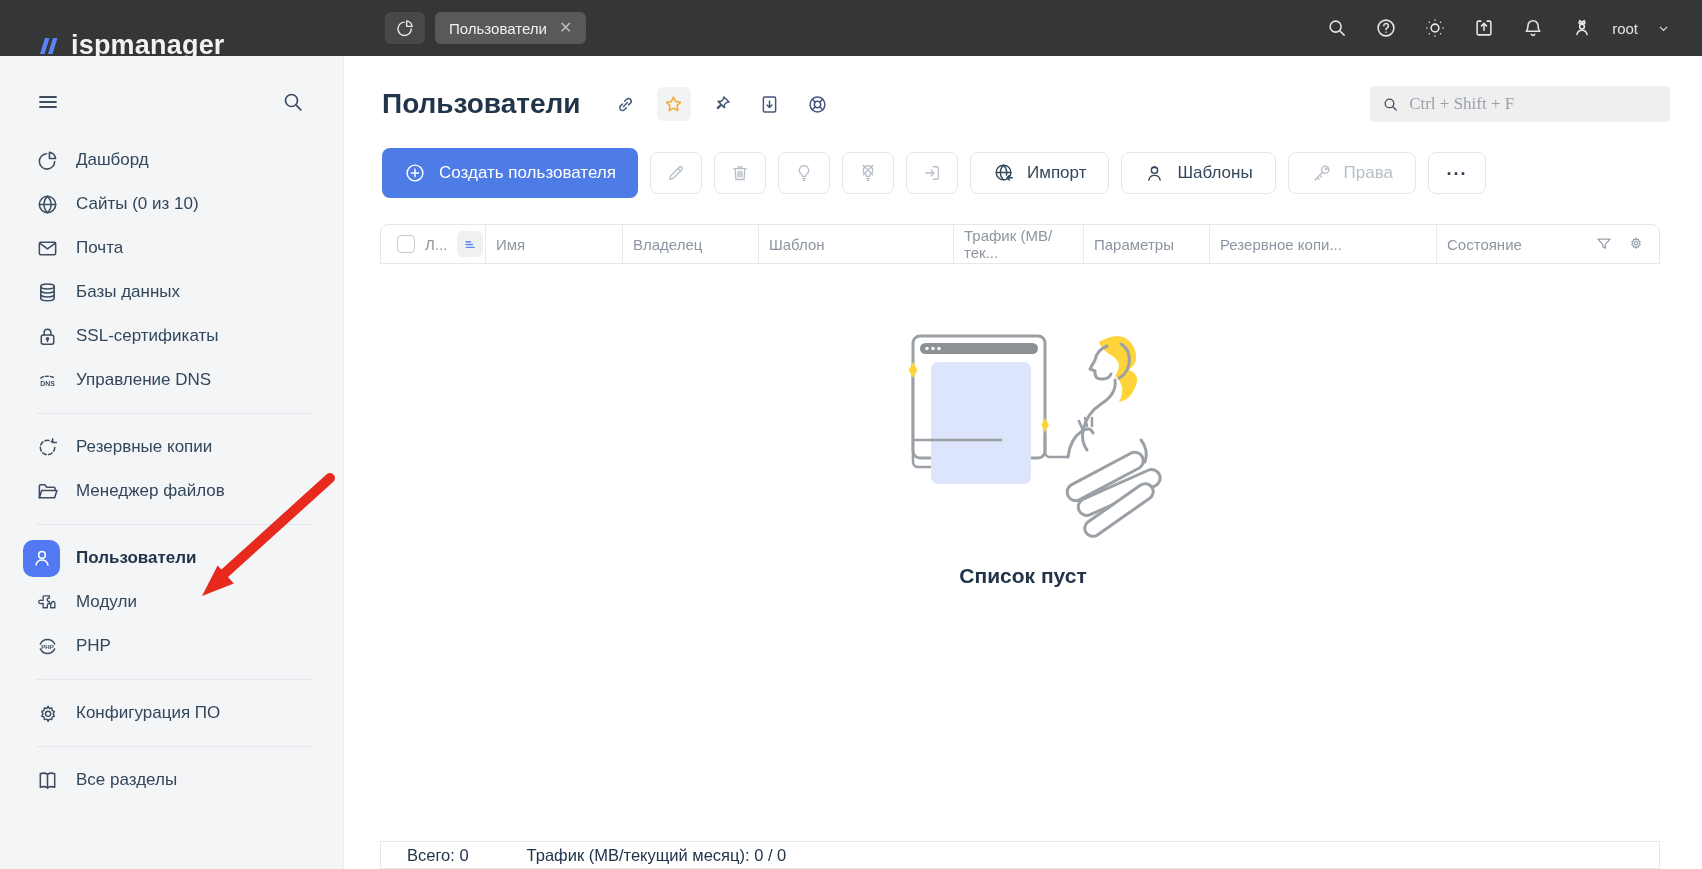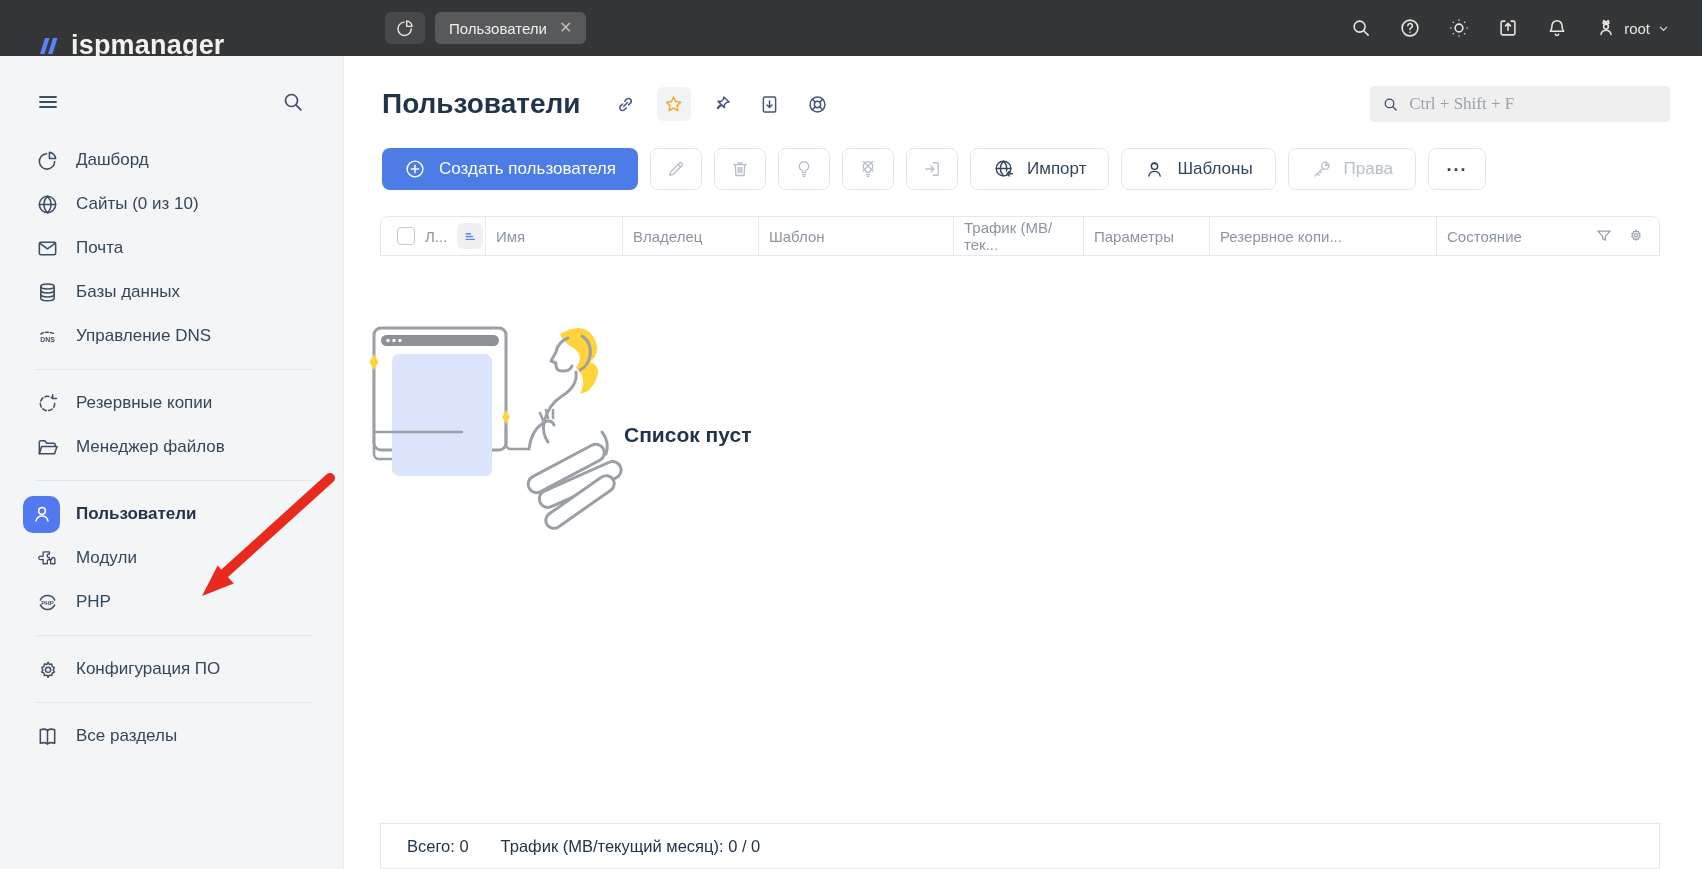--- a/index.html
+++ b/index.html
@@ -14,21 +14,21 @@
   .logo-text { color:#f2f2f2; font-size:27px; font-weight:bold; letter-spacing:.2px; }
   .tabbar { position:absolute; left:385px; top:12px; display:flex; gap:10px; align-items:center; }
   .tab-icon-btn { width:40px; height:32px; background:#474849; border-radius:6px;
     display:flex; align-items:center; justify-content:center; color:#e8e8e8; cursor:pointer; }
   .tab { height:32px; background:#58595b; border-radius:6px; display:flex; align-items:center;
     gap:12px; padding:0 14px; color:#f1f1f1; font-size:15px; cursor:pointer; }
   .tab-close { color:#bdbdbd; font-size:16px; line-height:1; cursor:pointer; }
   .topbar-right { position:absolute; right:32px; top:0; height:56px; display:flex;
     align-items:center; gap:27px; color:#e6e6e6; }
   .topbar-right .tbi { width:22px; height:22px; }
-  .userbox { display:flex; align-items:center; gap:7px; cursor:pointer; color:#e6e6e6; }
+  .userbox { display:flex; align-items:center; gap:19px; cursor:pointer; color:#e6e6e6; }
   .userbox .name { font-size:15px; }
 
   
   .sidebar { position:absolute; left:0; top:56px; width:344px; height:813px;
     background:#f4f5f7; border-right:1px solid #ebedf0; }
   .side-top { display:flex; justify-content:space-between; align-items:center;
     padding:34px 38px 6px 36px; color:#3d4e63; }
   .side-top .sic { width:24px; height:24px; cursor:pointer; }
   .nav { margin-top:18px; }
   .nav-item { height:44px; display:flex; align-items:center; padding-left:36px;
@@ -52,21 +52,21 @@
   .ti { width:34px; height:34px; display:flex; align-items:center; justify-content:center;
     border-radius:6px; cursor:pointer; }
   .ti.star { background:#f2f3f5; color:#f0a92e; }
   .hdr-search { margin-left:auto; width:300px; height:36px; background:#efefef; border-radius:4px;
     display:flex; align-items:center; padding:0 12px; gap:10px; color:#3d4e63; }
   .hdr-search input { border:none; outline:none; background:transparent; font-size:17px;
     color:#be185d; width:100%; font-family:Liberation Serif, serif; }
   .hdr-search input::placeholder { color:#9aa2ac; }
 
   .toolbar { display:flex; align-items:center; gap:12px; padding:26px 32px 0 38px; }
-  .btn-primary { height:42px; background:#4d7ce6; color:#fff; border:none; border-radius:8px;
+  .btn-primary { height:50px; background:#4d7ce6; color:#fff; border:none; border-radius:8px;
     display:flex; align-items:center; gap:13px; padding:0 22px; font-size:17px;
     font-family:"Liberation Sans", sans-serif; cursor:pointer; }
   .btn-icon { width:52px; height:42px; background:#fff; border:1px solid #e4e7eb; border-radius:8px;
     display:flex; align-items:center; justify-content:center; cursor:pointer; }
   .btn-icon.disabled { color:#b8bfc9; }
   .btn-text { height:42px; background:#fff; border:1px solid #e4e7eb; border-radius:8px;
     display:flex; align-items:center; gap:12px; padding:0 22px; font-size:17px; color:#33475b;
     font-family:"Liberation Sans", sans-serif; cursor:pointer; }
   .btn-text.disabled { color:#b8bfc9; }
   .btn-more { width:58px; height:42px; background:#fff; border:1px solid #e4e7eb; border-radius:8px;
@@ -83,26 +83,26 @@
     background:#fff; cursor:pointer; flex:0 0 auto; }
   .sort-chip { width:26px; height:26px; background:#eef0f2; border-radius:6px; display:flex;
     align-items:center; justify-content:center; color:#5e84f2; cursor:pointer; flex:0 0 auto; }
   .c-name { width:137px; } .c-owner { width:136px; } .c-template { width:195px; }
   .c-traffic { width:130px; } .c-params { width:126px; } .c-backup { width:227px; }
   .c-state { flex:1; }
   .head-icons { margin-left:auto; display:flex; gap:14px; padding-right:14px; color:#98a0ab; }
   .head-icons .hic { width:18px; height:18px; cursor:pointer; }
 
   
-  .empty { display:flex; align-items:center; margin-top:58px; }
+  .empty { display:flex; flex-direction:column; align-items:center; margin-top:58px; }
   .empty-text { margin-top:14px; font-size:21px; font-weight:bold; color:#22344a; }
 
   
-  .tfoot { position:absolute; left:36px; right:42px; bottom:0; height:46px;
-    border:1px solid #e5e7eb; display:flex; align-items:center; gap:32px; padding-left:26px;
+  .tfoot { position:absolute; left:36px; right:42px; bottom:0; height:28px;
+    border:1px solid #e5e7eb; display:flex; align-items:center; gap:58px; padding-left:26px;
     font-size:16.5px; color:#22344a; background:#fff; }
 </style>
 </head>
 <body>
 
 <div class="topbar">
   <div class="logo">
     <svg width="24" height="24" viewBox="0 0 24 24">
       <path d="M7 4 L11.5 4 L6.5 20 L2 20 Z" fill="#5b82f7"></path>
       <path d="M15 4 L19.5 4 L14.5 20 L10 20 Z" fill="#5b82f7"></path>
@@ -200,20 +200,29 @@
     <div class="nav-item">
       <svg class="nico" viewBox="0 0 24 24" fill="none" stroke="currentColor" stroke-width="1.6" stroke-linecap="round">
         <ellipse cx="12" cy="5.8" rx="7" ry="2.6"></ellipse>
         <path d="M5 5.8v4.1c0 1.4 3.1 2.6 7 2.6s7-1.2 7-2.6V5.8"></path>
         <path d="M5 9.9v4.1c0 1.4 3.1 2.6 7 2.6s7-1.2 7-2.6V9.9"></path>
         <path d="M5 14v4.1c0 1.4 3.1 2.6 7 2.6s7-1.2 7-2.6V14"></path>
       </svg>
       <span class="nlabel">Базы данных</span>
     </div>
 
+    <div class="nav-item">
+      <svg class="nico" viewBox="0 0 24 24" fill="none" stroke="currentColor" stroke-width="1.6" stroke-linecap="round">
+        <rect x="5.5" y="10.5" width="13" height="9.5" rx="2"></rect>
+        <path d="M8.5 10.5V8a3.5 3.5 0 0 1 7 0v2.5"></path>
+        <circle cx="12" cy="14.3" r="1.1"></circle>
+          <path d="M12 15.4v1.8"></path>
+      </svg>
+      <span class="nlabel">SSL-сертификаты</span>
+    </div>
 
     <div class="nav-item">
       <svg class="nico" viewBox="0 0 24 24" fill="none" stroke="currentColor" stroke-width="1.5" stroke-linecap="round">
         <path d="M5 9.5c1.6-2.6 12.4-2.6 14 0" stroke-dasharray="3 2.2"></path>
         <text x="12" y="17.5" font-size="7.2" font-weight="bold" text-anchor="middle" fill="currentColor" stroke="none">DNS</text>
       </svg>
       <span class="nlabel">Управление DNS</span>
     </div>
 
     <div class="nav-div"></div>

